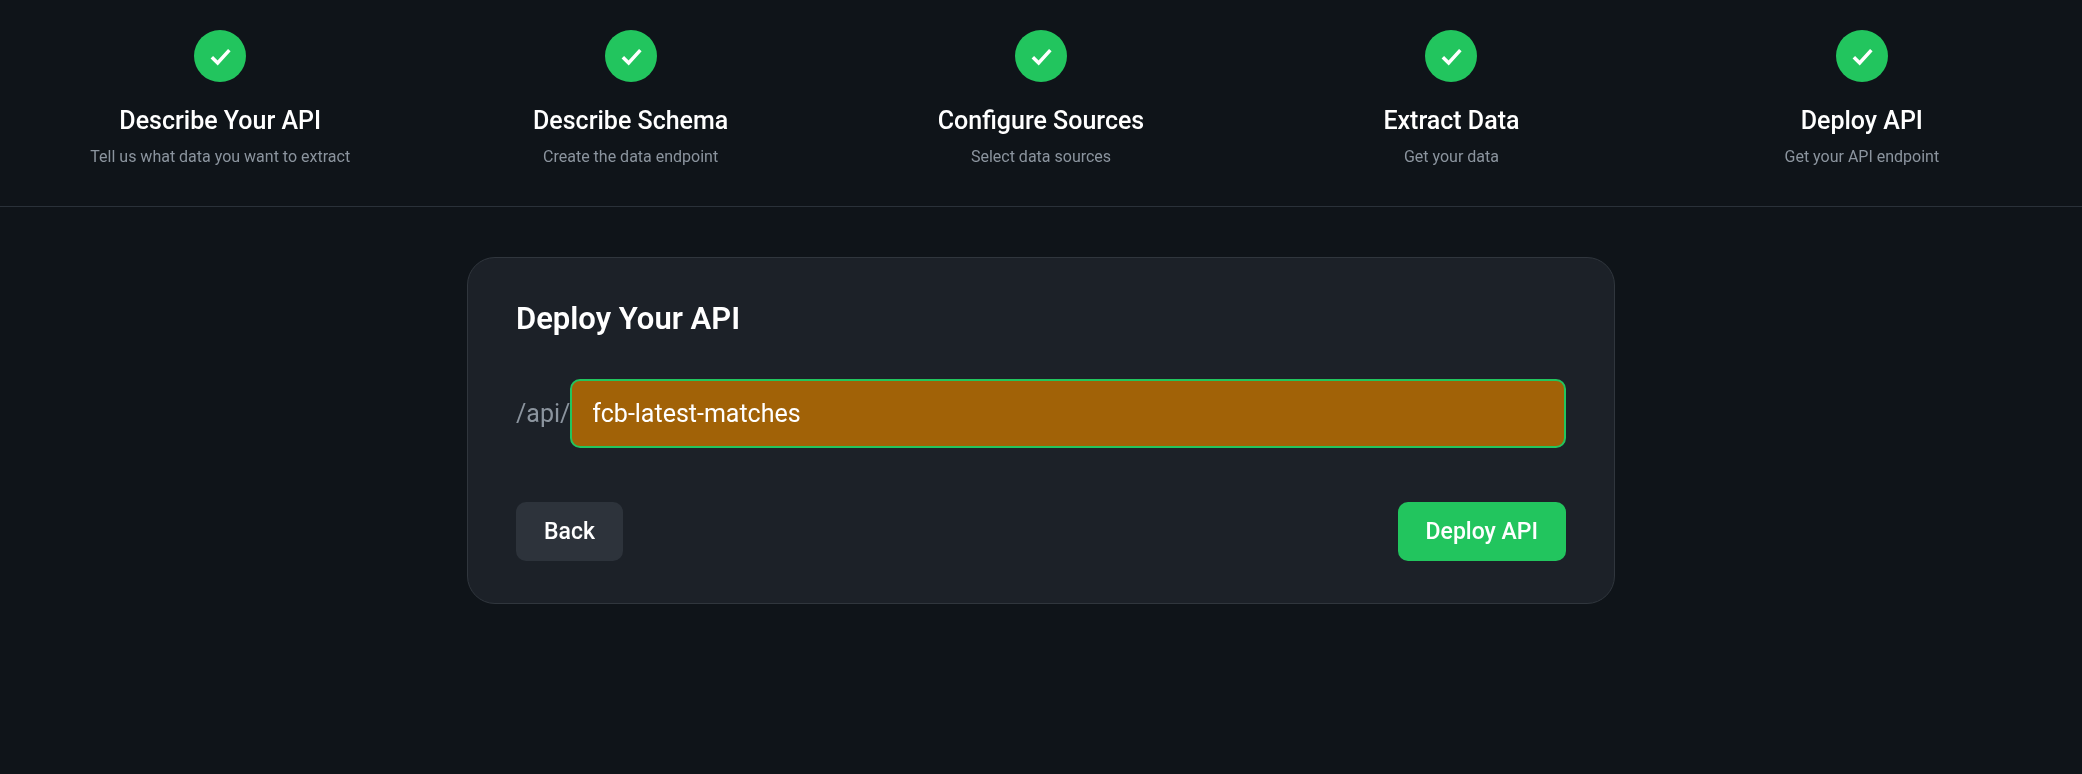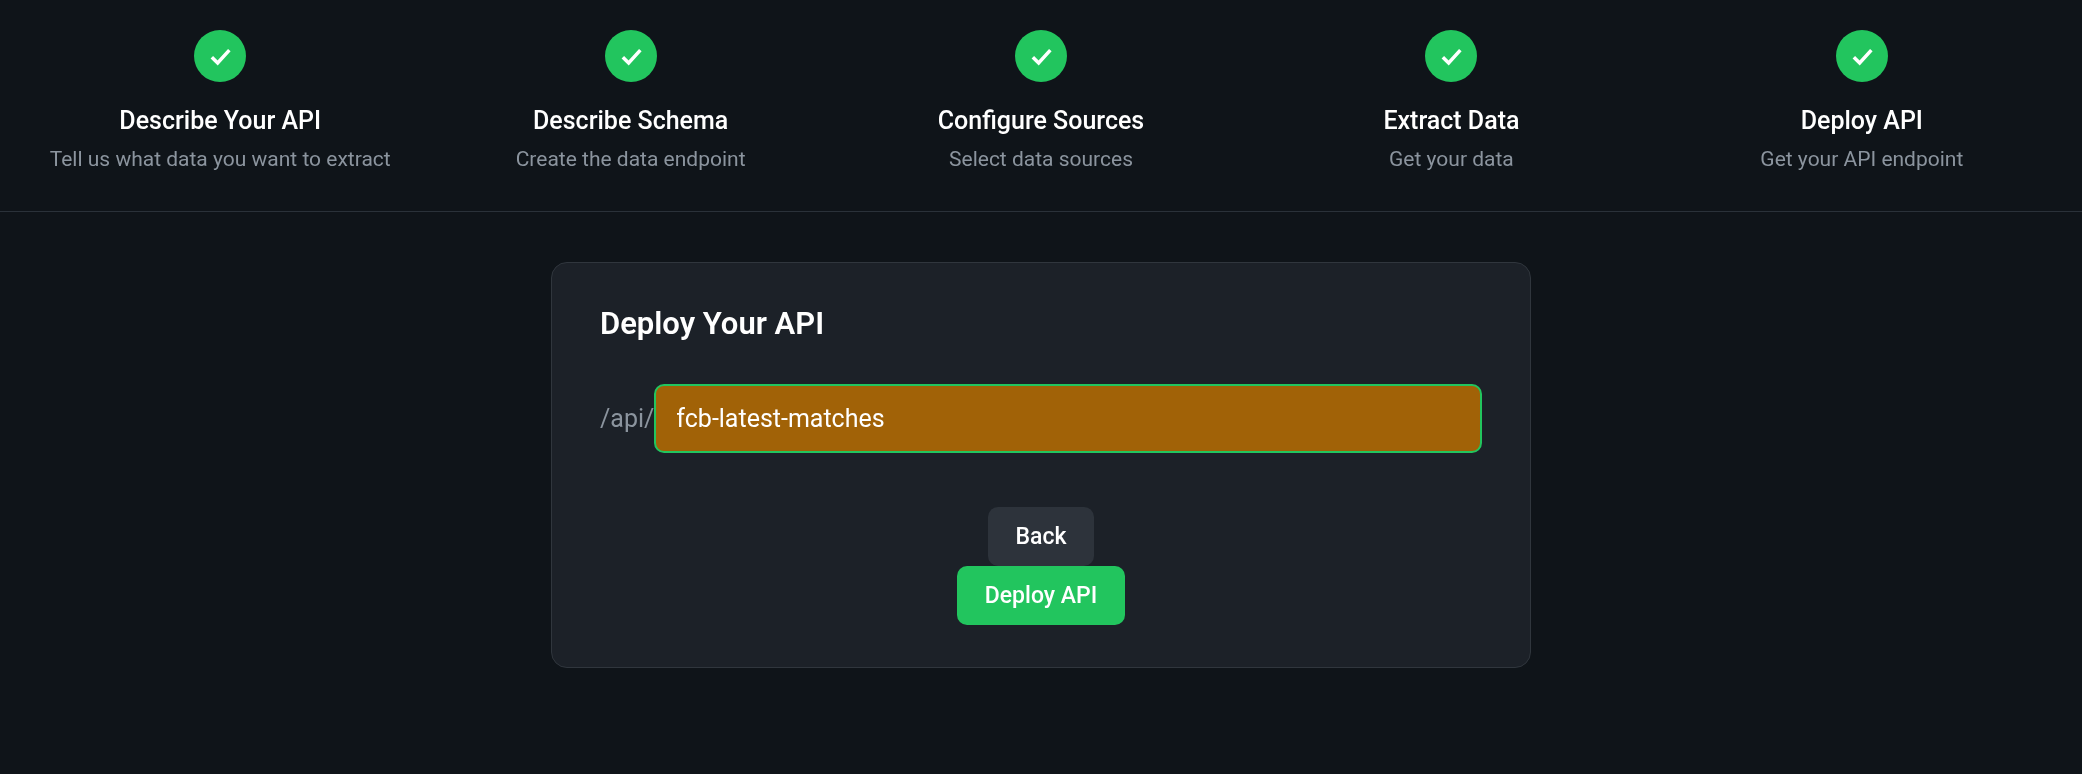--- a/index.html
+++ b/index.html
@@ -54,37 +54,37 @@
     }
     
     .step-title {
       font-size: 25px;
       font-weight: 500;
       color: #ffffff;
       margin-bottom: 12px;
     }
     
     .step-subtitle {
-      font-size: 21px;
+      font-size: 16px;
       color: #8b949e;
       font-weight: 400;
     }
     
     .content-area {
       display: flex;
       justify-content: center;
       padding-top: 50px;
     }
     
     .card {
       background-color: #1c2128;
       border: 1px solid #30363d;
-      border-radius: 16px;
+      border-radius: 28px;
       padding: 42px 48px;
-      width: 980px;
+      width: 1148px;
     }
     
     .card-title {
       font-size: 31px;
       font-weight: 600;
       color: #ffffff;
       margin-bottom: 42px;
     }
     
     .input-row {
@@ -106,22 +106,21 @@
       padding: 18px 20px;
       font-size: 25px;
       color: #ffffff;
       outline: none;
       font-family: inherit;
     }
     
     .button-row {
       display: flex;
       justify-content: space-between;
-      align-items: center;
-      flex-direction: column;
+      align-items: flex-end;
     }
     
     .btn-back {
       background-color: #2d333b;
       border: none;
       color: #ffffff;
       font-size: 23px;
       font-weight: 500;
       padding: 16px 28px;
       border-radius: 10px;

